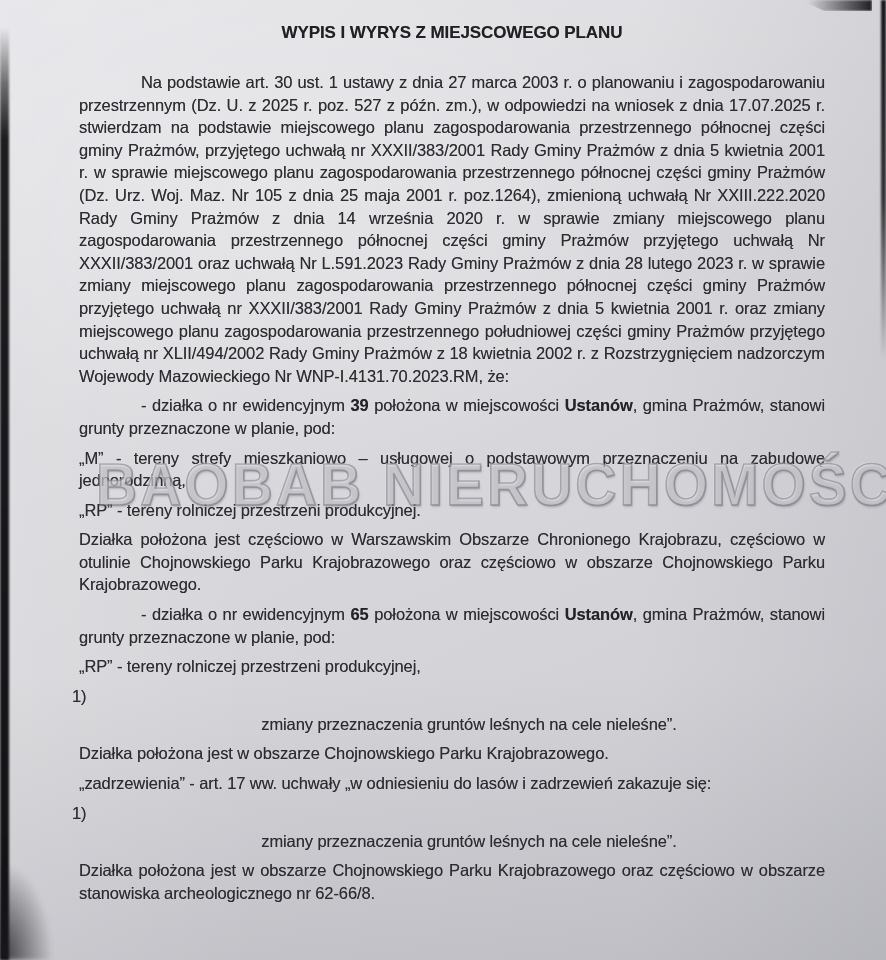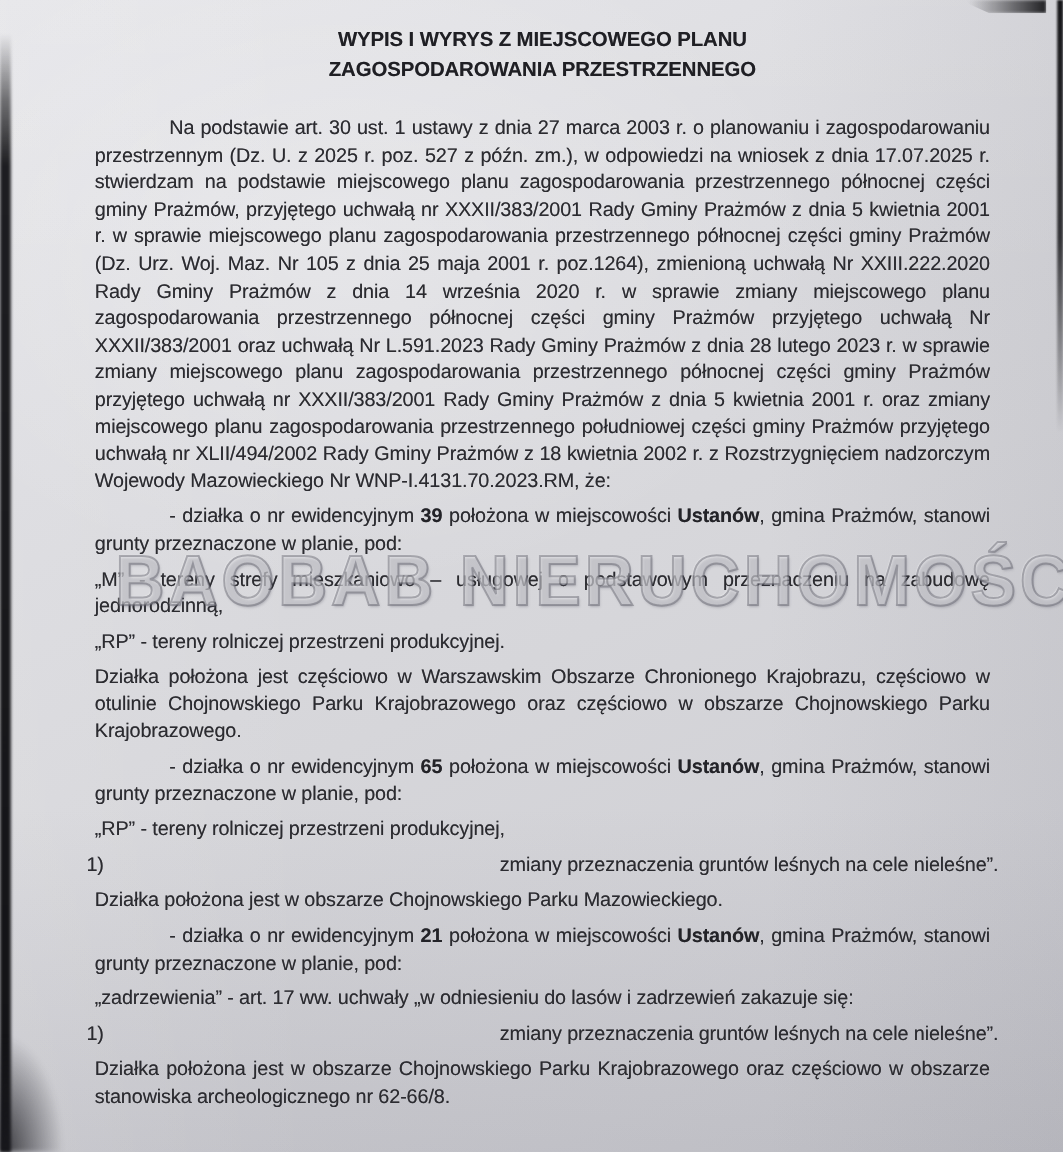--- a/index.html
+++ b/index.html
@@ -80,21 +80,21 @@
     font-weight: bold;
     line-height: 25px;
     color: #1f1f24;
   }
   .title span { display: block; }
   .doc p { margin: 7px; }
   .indent { text-indent: 62px; }
   .doc b { font-weight: bold; color: #232328; }
   .li-row { display: flex; }
   .li-marker { flex: 0 0 34px; }
-  .li-text { flex: 1; text-align: right; }
+  .li-text { flex: 1; text-align: center; margin-top: 28px; }
   .watermark {
     position: absolute;
     left: 96px;
     top: 450px;
     width: 790px;
     white-space: nowrap;
     font-family: "Liberation Sans", "DejaVu Sans", sans-serif;
     font-weight: bold;
     font-size: 57px;
     letter-spacing: 3px;
@@ -108,39 +108,37 @@
 </style>
 </head>
 <body>
 
 <div class="photo">
   <div class="vignette"></div>
 
   <div class="doc">
     <h1 class="title">
         <span>WYPIS I WYRYS Z MIEJSCOWEGO PLANU</span>
-        <span>ZAGOSPODAROWANIA PRZESTRZENNEGO</span>
       </h1>
 
     <p class="indent">Na podstawie art. 30 ust. 1 ustawy z dnia 27 marca 2003 r. o planowaniu i zagospodarowaniu przestrzennym (Dz. U. z 2025 r. poz. 527 z późn. zm.), w odpowiedzi na wniosek z dnia 17.07.2025 r. stwierdzam na podstawie miejscowego planu zagospodarowania przestrzennego północnej części gminy Prażmów, przyjętego uchwałą nr XXXII/383/2001 Rady Gminy Prażmów z dnia 5 kwietnia 2001 r. w sprawie miejscowego planu zagospodarowania przestrzennego północnej części gminy Prażmów (Dz. Urz. Woj. Maz. Nr 105 z dnia 25 maja 2001 r. poz.1264), zmienioną uchwałą Nr XXIII.222.2020 Rady Gminy Prażmów z dnia 14 września 2020 r. w sprawie zmiany miejscowego planu zagospodarowania przestrzennego północnej części gminy Prażmów przyjętego uchwałą Nr XXXII/383/2001 oraz uchwałą Nr L.591.2023 Rady Gminy Prażmów z dnia 28 lutego 2023 r. w sprawie zmiany miejscowego planu zagospodarowania przestrzennego północnej części gminy Prażmów przyjętego uchwałą nr XXXII/383/2001 Rady Gminy Prażmów z dnia 5 kwietnia 2001 r. oraz zmiany miejscowego planu zagospodarowania przestrzennego południowej części gminy Prażmów przyjętego uchwałą nr XLII/494/2002 Rady Gminy Prażmów z 18 kwietnia 2002 r. z Rozstrzygnięciem nadzorczym Wojewody Mazowieckiego Nr WNP-I.4131.70.2023.RM, że:</p>
 
     <p class="indent"><span>- działka o nr ewidencyjnym </span><b>39</b><span> położona w miejscowości </span><b>Ustanów</b><span>, gmina Prażmów, stanowi grunty przeznaczone w planie, pod:</span></p>
     <p>„M” - tereny strefy mieszkaniowo – usługowej o podstawowym przeznaczeniu na zabudowę jednorodzinną,</p>
     <p>„RP” - tereny rolniczej przestrzeni produkcyjnej.</p>
     <p>Działka położona jest częściowo w Warszawskim Obszarze Chronionego Krajobrazu, częściowo w otulinie Chojnowskiego Parku Krajobrazowego oraz częściowo w obszarze Chojnowskiego Parku Krajobrazowego.</p>
 
     <p class="indent"><span>- działka o nr ewidencyjnym </span><b>65</b><span> położona w miejscowości </span><b>Ustanów</b><span>, gmina Prażmów, stanowi grunty przeznaczone w planie, pod:</span></p>
     <p>„RP” - tereny rolniczej przestrzeni produkcyjnej,</p>
     <div class="li-row">
         <span class="li-marker">1)</span>
         <span class="li-text">zmiany przeznaczenia gruntów leśnych na cele nieleśne”.</span>
       </div>
-    <p>Działka położona jest w obszarze Chojnowskiego Parku Mazowieckiego.</p>
+    <p>Działka położona jest w obszarze Chojnowskiego Parku Krajobrazowego.</p>
 
-    <p class="indent"><span>- działka o nr ewidencyjnym </span><b>21</b><span> położona w miejscowości </span><b>Ustanów</b><span>, gmina Prażmów, stanowi grunty przeznaczone w planie, pod:</span></p>
     <p>„zadrzewienia” - art. 17 ww. uchwały „w odniesieniu do lasów i zadrzewień zakazuje się:</p>
     <div class="li-row">
         <span class="li-marker">1)</span>
         <span class="li-text">zmiany przeznaczenia gruntów leśnych na cele nieleśne”.</span>
       </div>
     <p>Działka położona jest w obszarze Chojnowskiego Parku Krajobrazowego oraz częściowo w obszarze stanowiska archeologicznego nr 62-66/8.</p>
   </div>
 
   <div class="watermark">BAOBAB NIERUCHOMOŚCI</div>
 

